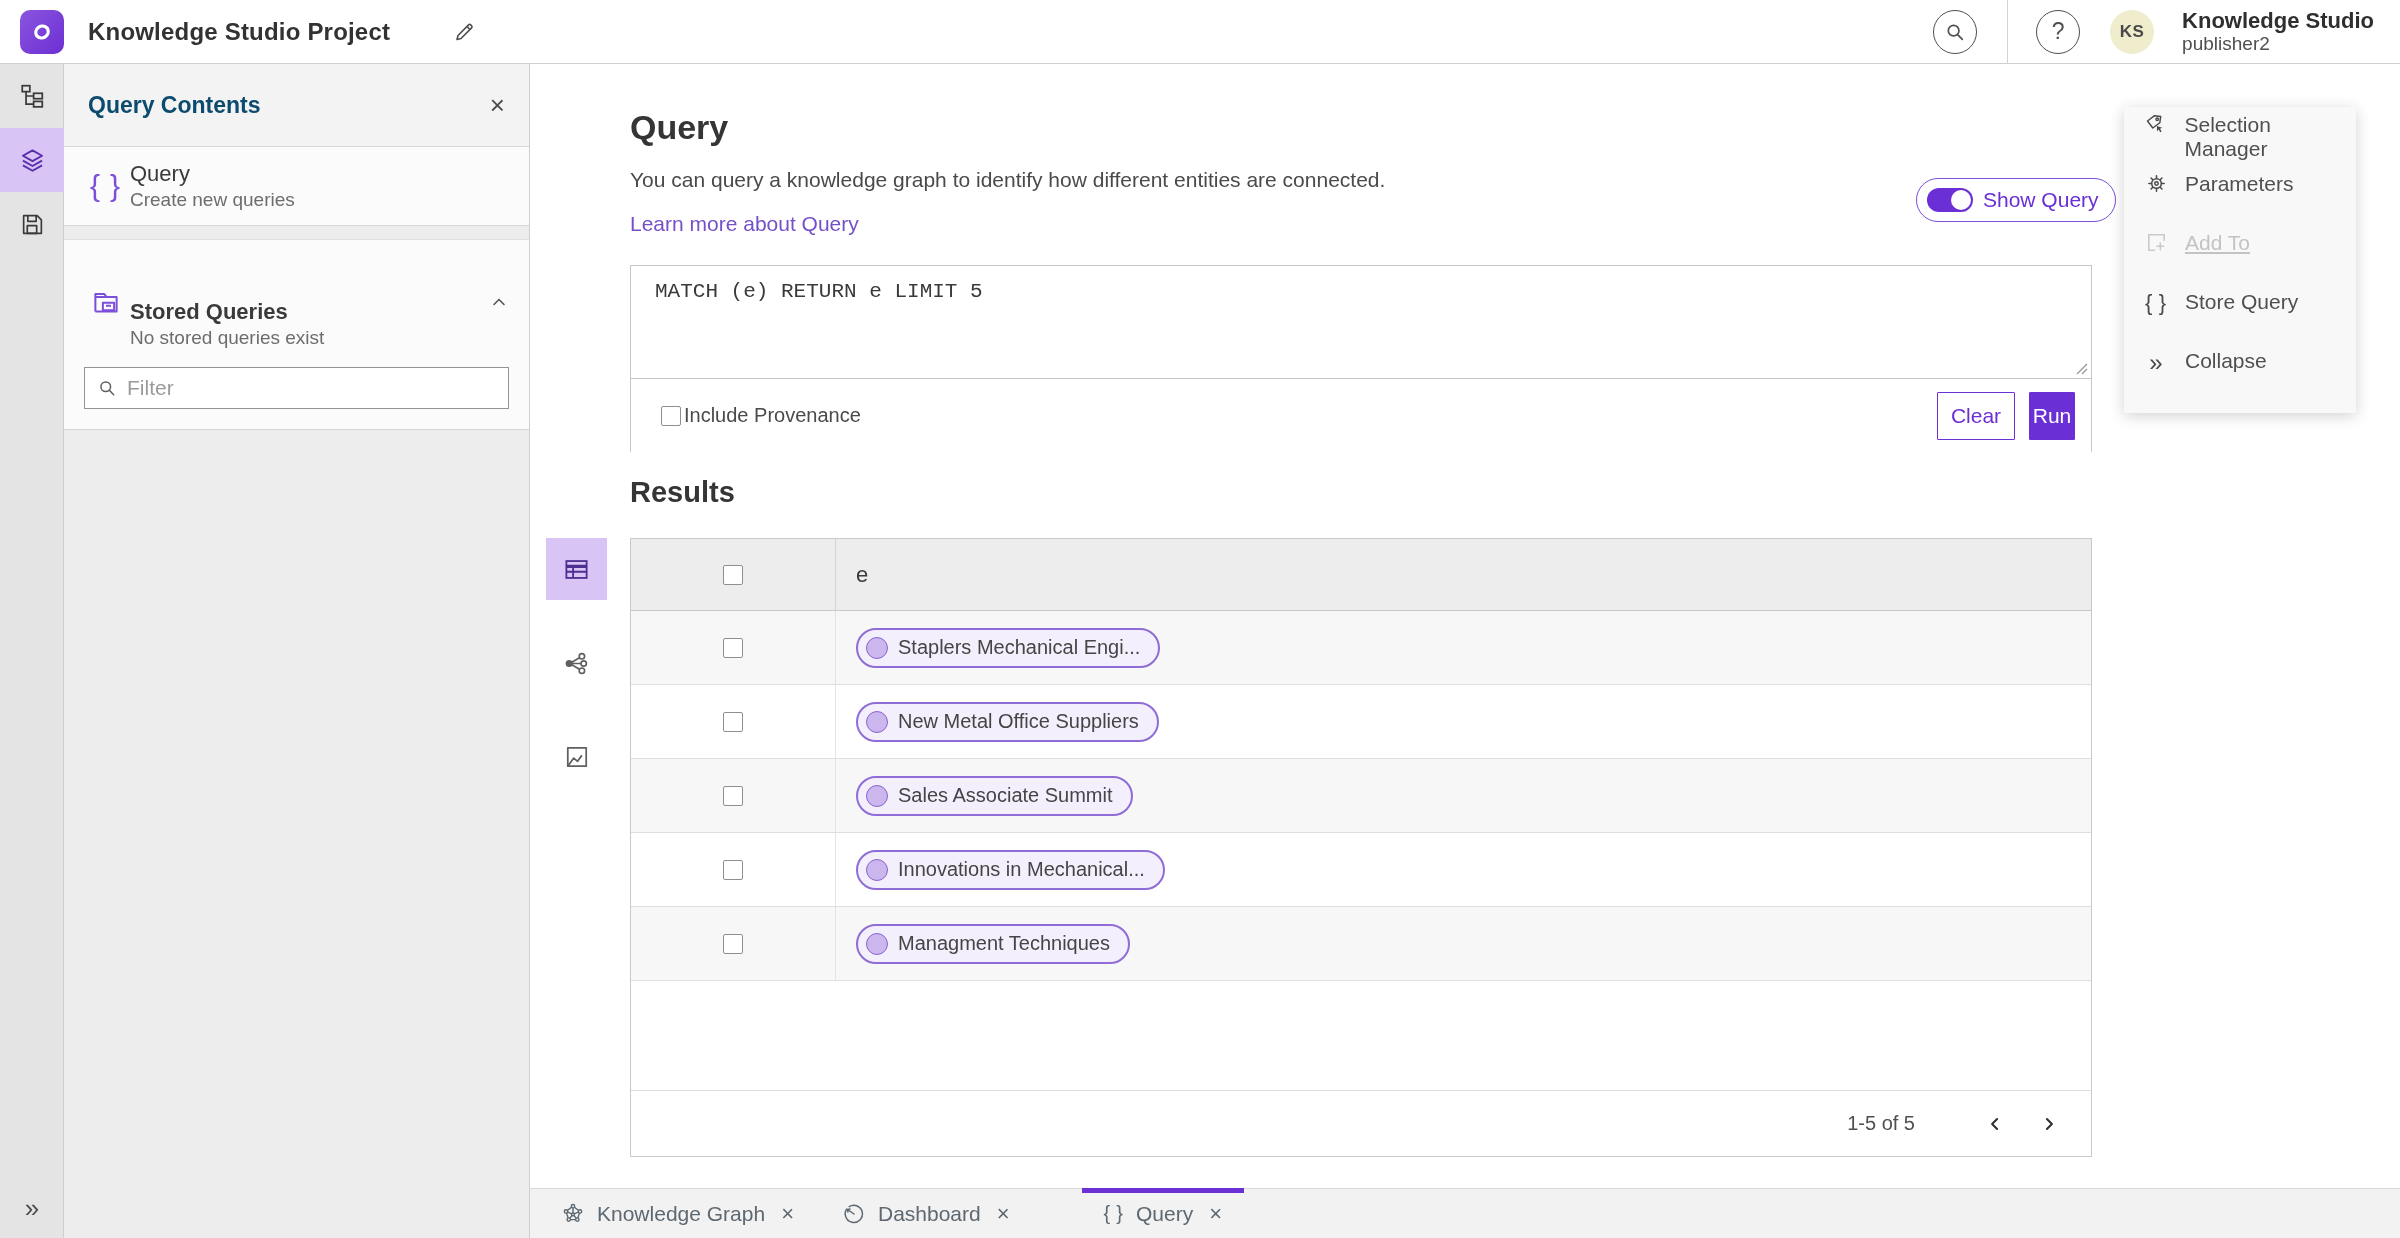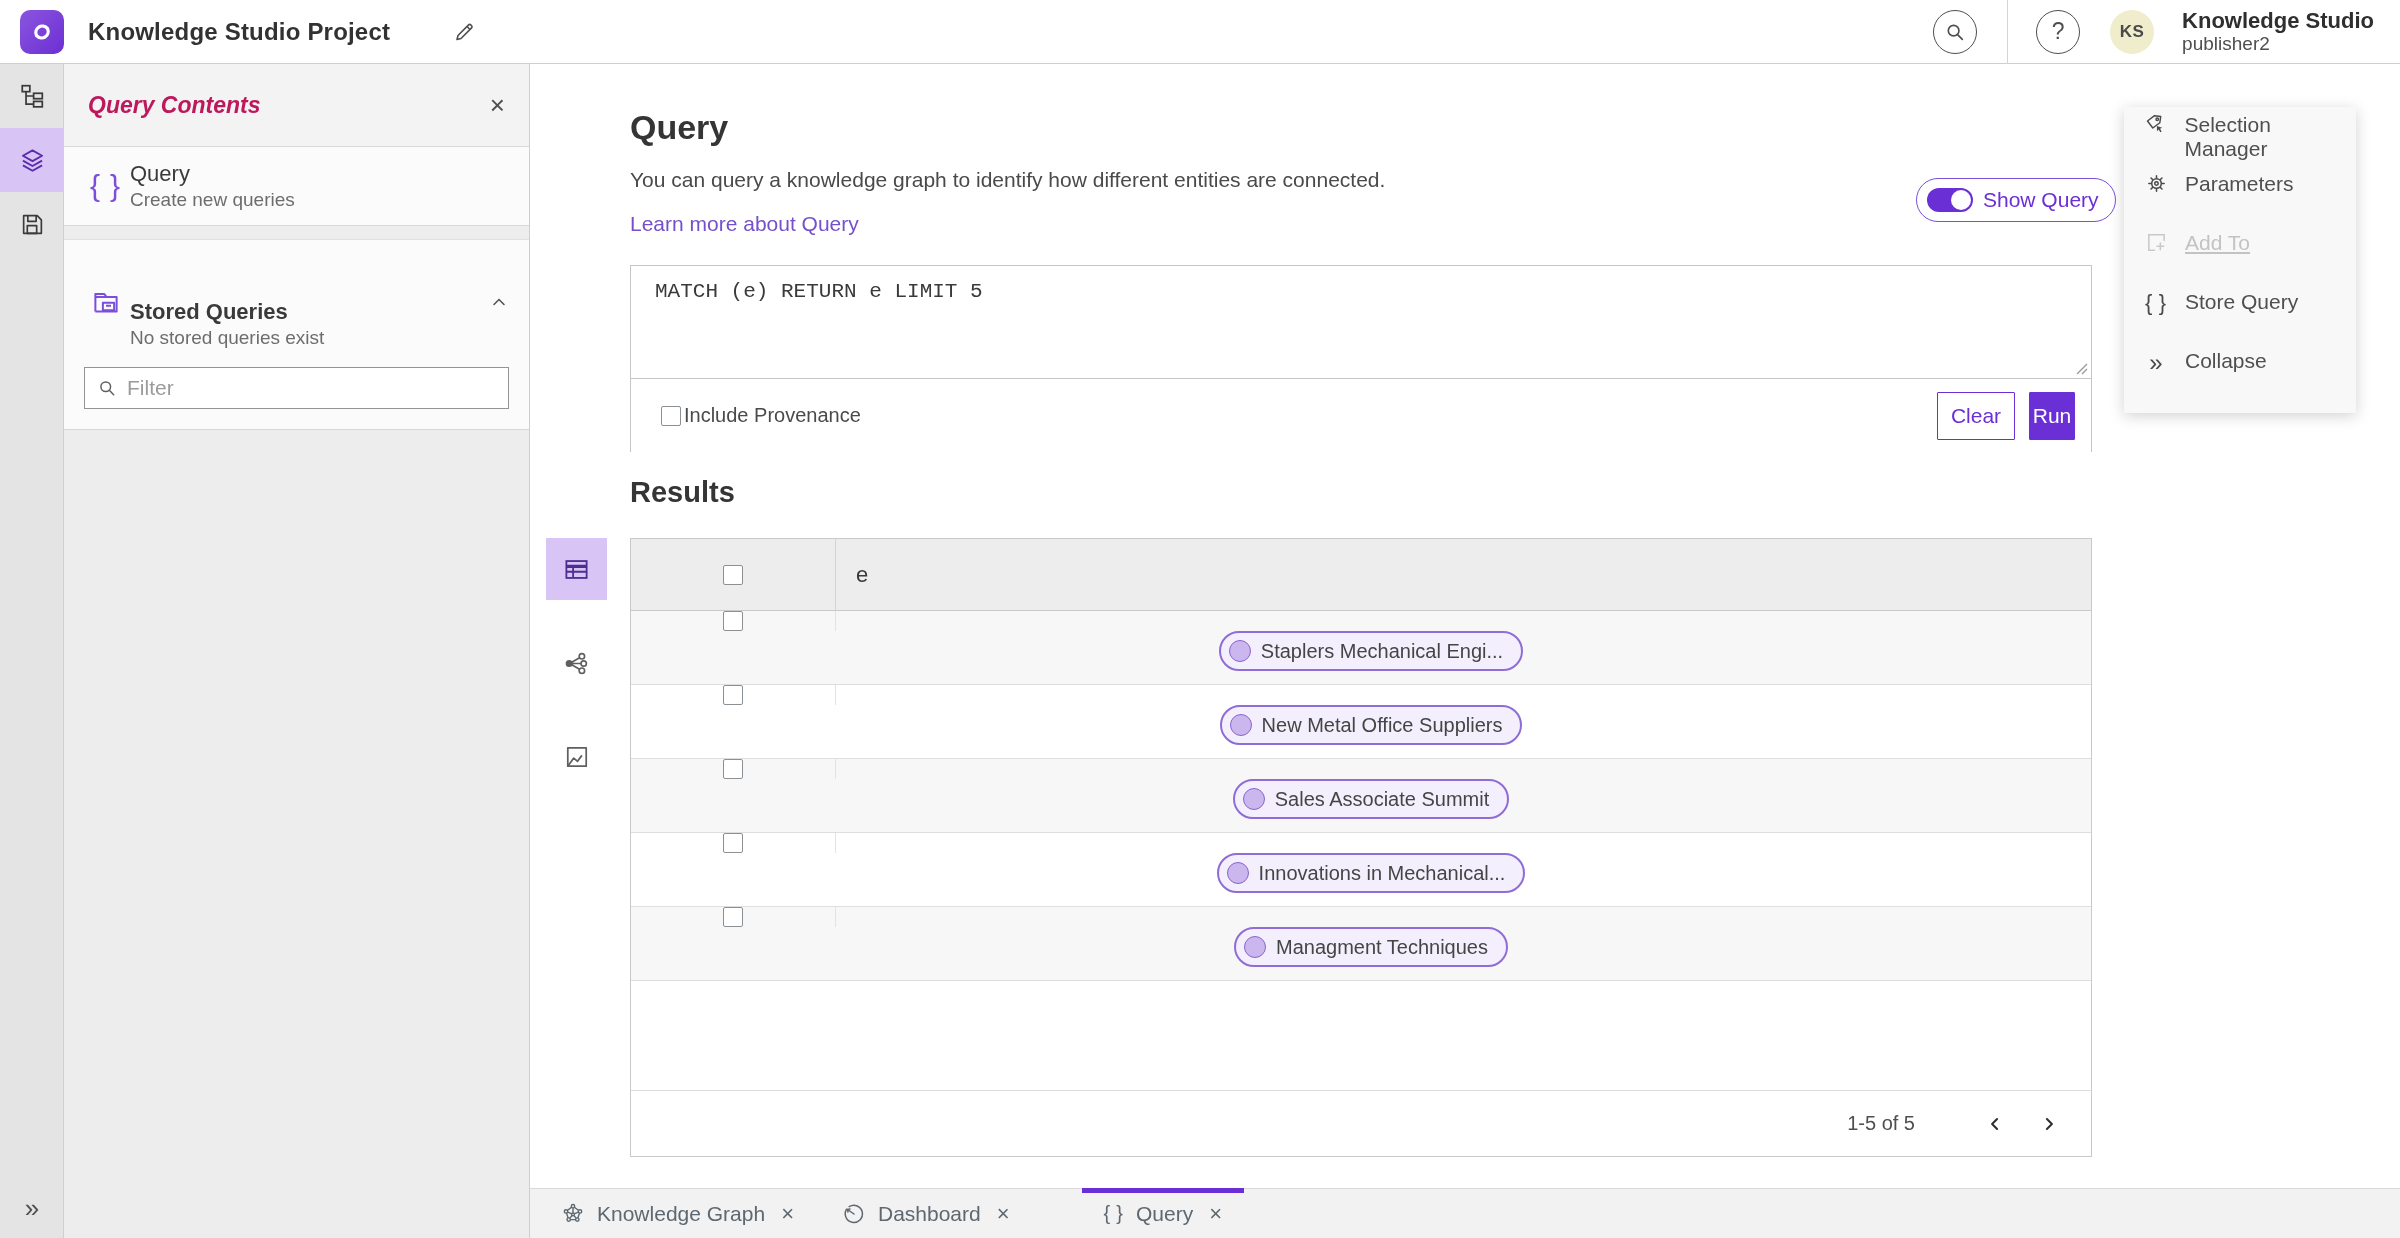--- a/index.html
+++ b/index.html
@@ -32,21 +32,21 @@
                color:#3a3a3a; cursor:pointer; }
   .rail-item.selected { background:#d9c4f6; color:#5a2dad; }
   .rail-expand { position:absolute; bottom:14px; left:0; width:64px; text-align:center;
                  font-size:26px; color:#4f4f4f; cursor:pointer; }
 
   
   .panel { position:absolute; left:64px; top:64px; width:466px; height:1174px; background:#ededed;
            border-right:1px solid #cfcfcf; z-index:10; }
   .panel-header { height:83px; background:#f3f3f3; border-bottom:1px solid #d8d8d8;
                   display:flex; align-items:center; padding:0 24px; }
-  .panel-title { font-size:23px; font-weight:700; color:#be185d;font-style:italic; }
+  .panel-title { font-size:23px; font-weight:700; color:#0c4a6e; }
   .panel-close { margin-left:auto; font-size:26px; color:#4f4f4f; cursor:pointer; line-height:1; }
   .panel-block { background:#fbfbfb; border-bottom:1px solid #d8d8d8; }
   .query-item { height:79px; display:flex; align-items:center; padding:0 20px; cursor:pointer; }
   .block-gap { height:14px; background:#ededed; border-bottom:1px solid #e0e0e0; }
   .item-icon { width:44px; color:#7b4fd9; display:flex; justify-content:center; }
   .braces-glyph { font-size:30px; font-weight:400; color:#7b4fd9; letter-spacing:2px; }
   .item-texts { margin-left:2px; line-height:1.25; }
   .item-title { font-size:22px; color:#3a3a3a; }
   .item-sub { font-size:19px; color:#6d6d6d; }
   .stored-block { padding:14px 20px 20px 20px; }
@@ -91,21 +91,21 @@
                color:#5f5f5f; cursor:pointer; margin-bottom:0; }
   .view-item.selected { background:#d9c4f6; color:#4d2e91; }
   .view-item + .view-item { margin-top:32px; }
 
   .table { position:absolute; left:100px; top:474px; width:1462px; height:619px; border:1px solid #c9c9c9;
            display:flex; flex-direction:column; background:#fff; }
   .t-header { height:72px; background:#ededed; border-bottom:1px solid #c9c9c9; display:flex; align-items:center; }
   .t-col1 { width:205px; display:flex; align-items:center; justify-content:center;
             align-self:stretch; border-right:1px solid #d4d4d4; }
   .t-colhead { font-size:22px; color:#3a3a3a; padding-left:20px; }
-  .t-row { height:74px; display:flex; align-items:center; border-bottom:1px solid #dedede;flex-direction:column; }
+  .t-row { height:74px; display:flex; align-items:center; border-bottom:1px solid #dedede; }
   .t-row:nth-child(even) { background:#f7f7f7; }
   .t-row .t-col1 { border-right:1px solid #e3e3e3; }
   .pill { display:inline-flex; align-items:center; height:40px; border:2px solid #8f6cd6; border-radius:20px;
           background:#f4effc; padding:0 18px 0 8px; margin-left:20px; cursor:pointer; }
   .pill-dot { width:22px; height:22px; border-radius:50%; background:#cbb6ee; border:1.5px solid #8a63cf; }
   .pill-label { margin-left:10px; font-size:20px; color:#454545; }
   .t-filler { flex:1; }
   .t-footer { height:66px; border-top:1px solid #dedede; display:flex; align-items:center; justify-content:flex-end;
               padding-right:22px; }
   .page-count { font-size:20px; color:#4f4f4f; margin-right:46px; }

